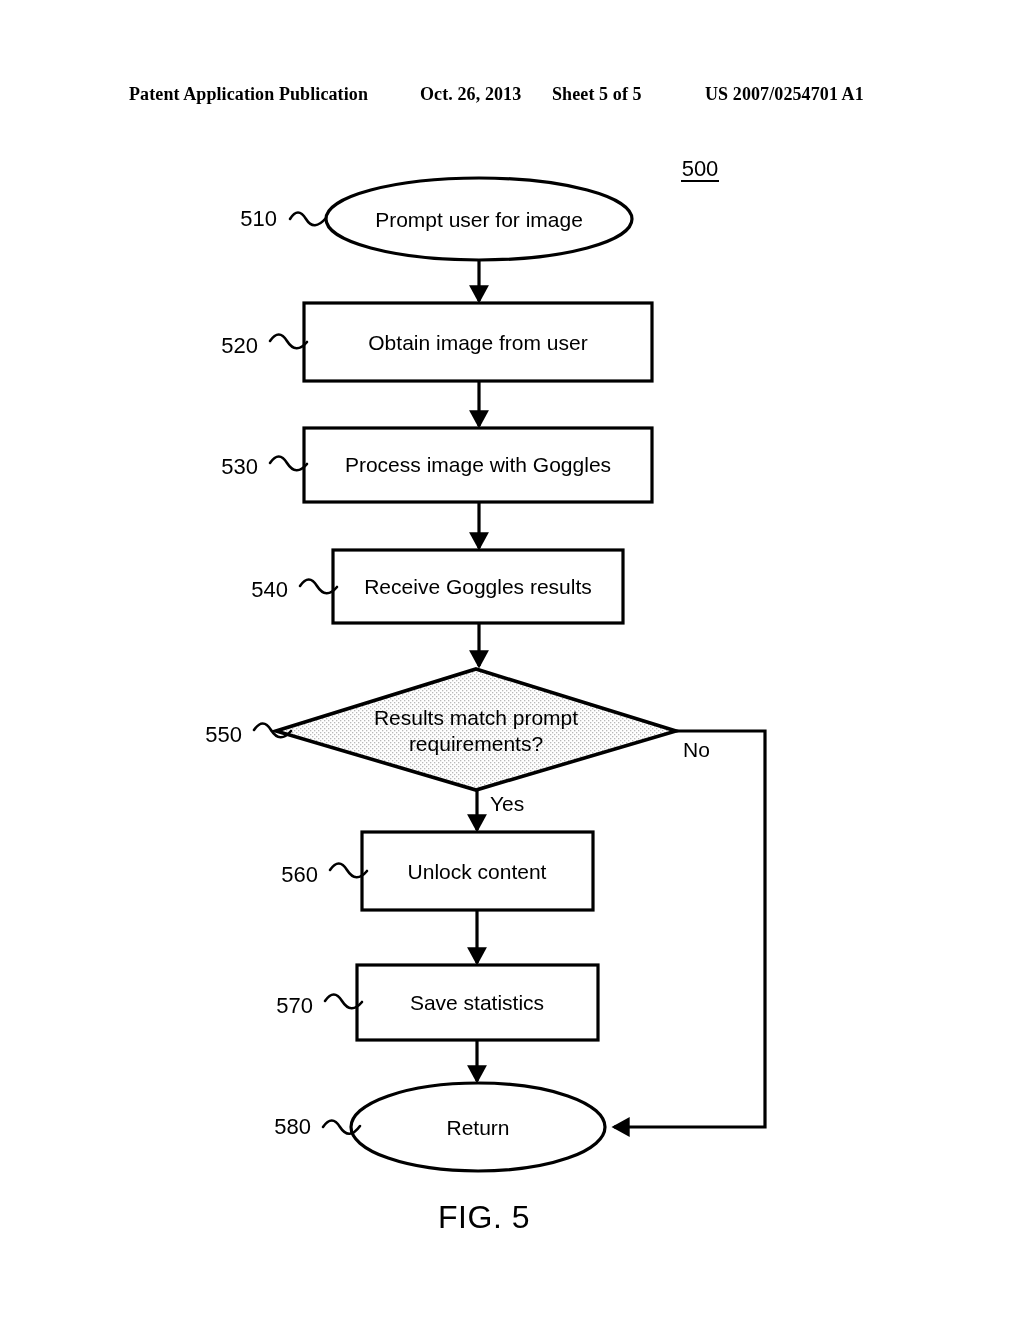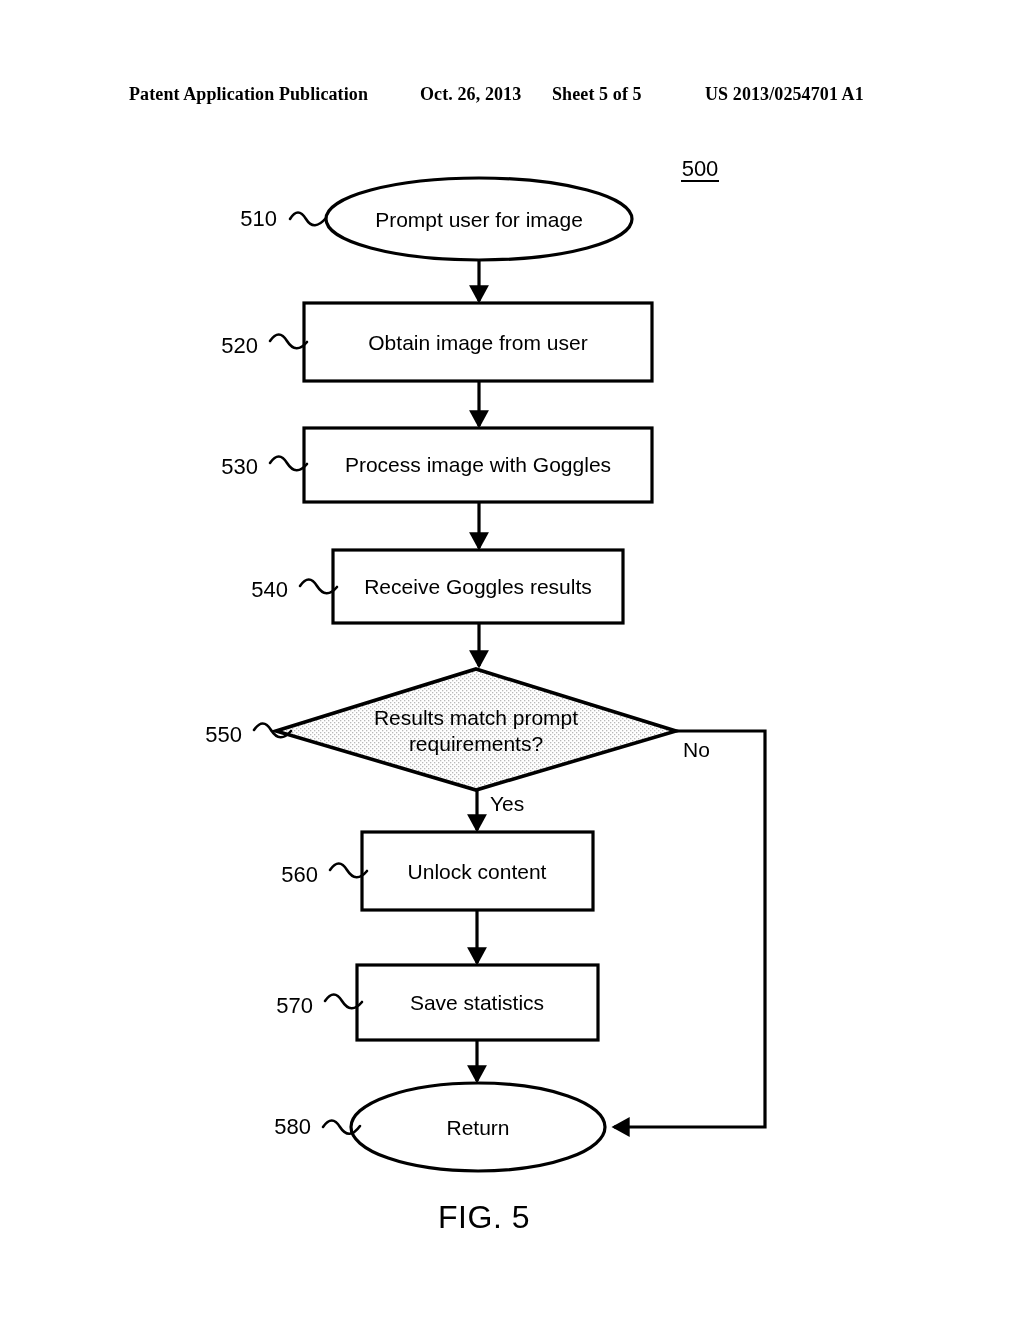--- a/index.html
+++ b/index.html
@@ -98,21 +98,21 @@
 </style>
 </head>
 <body>
 
 <div class="page">
 
   <div class="header">
     <span class="hdr-pub">Patent Application Publication</span>
     <span class="hdr-date">Oct. 26, 2013</span>
     <span class="hdr-sheet">Sheet 5 of 5</span>
-    <span class="hdr-num">US 2013/0254701 A1</span>
+    <span class="hdr-num">US 2007/0254701 A1</span>
   </div>
 
   <svg class="figure-svg" viewBox="0 0 1024 1320">
     <defs>
 
       <pattern id="stipple" width="4" height="4" patternUnits="userSpaceOnUse">
         <rect width="4" height="4" fill="#ffffff"></rect>
         <rect x="0" y="0" width="1.3" height="1.3" fill="#b9b9b9"></rect>
         <rect x="2" y="2" width="1.3" height="1.3" fill="#b9b9b9"></rect>
       </pattern>

